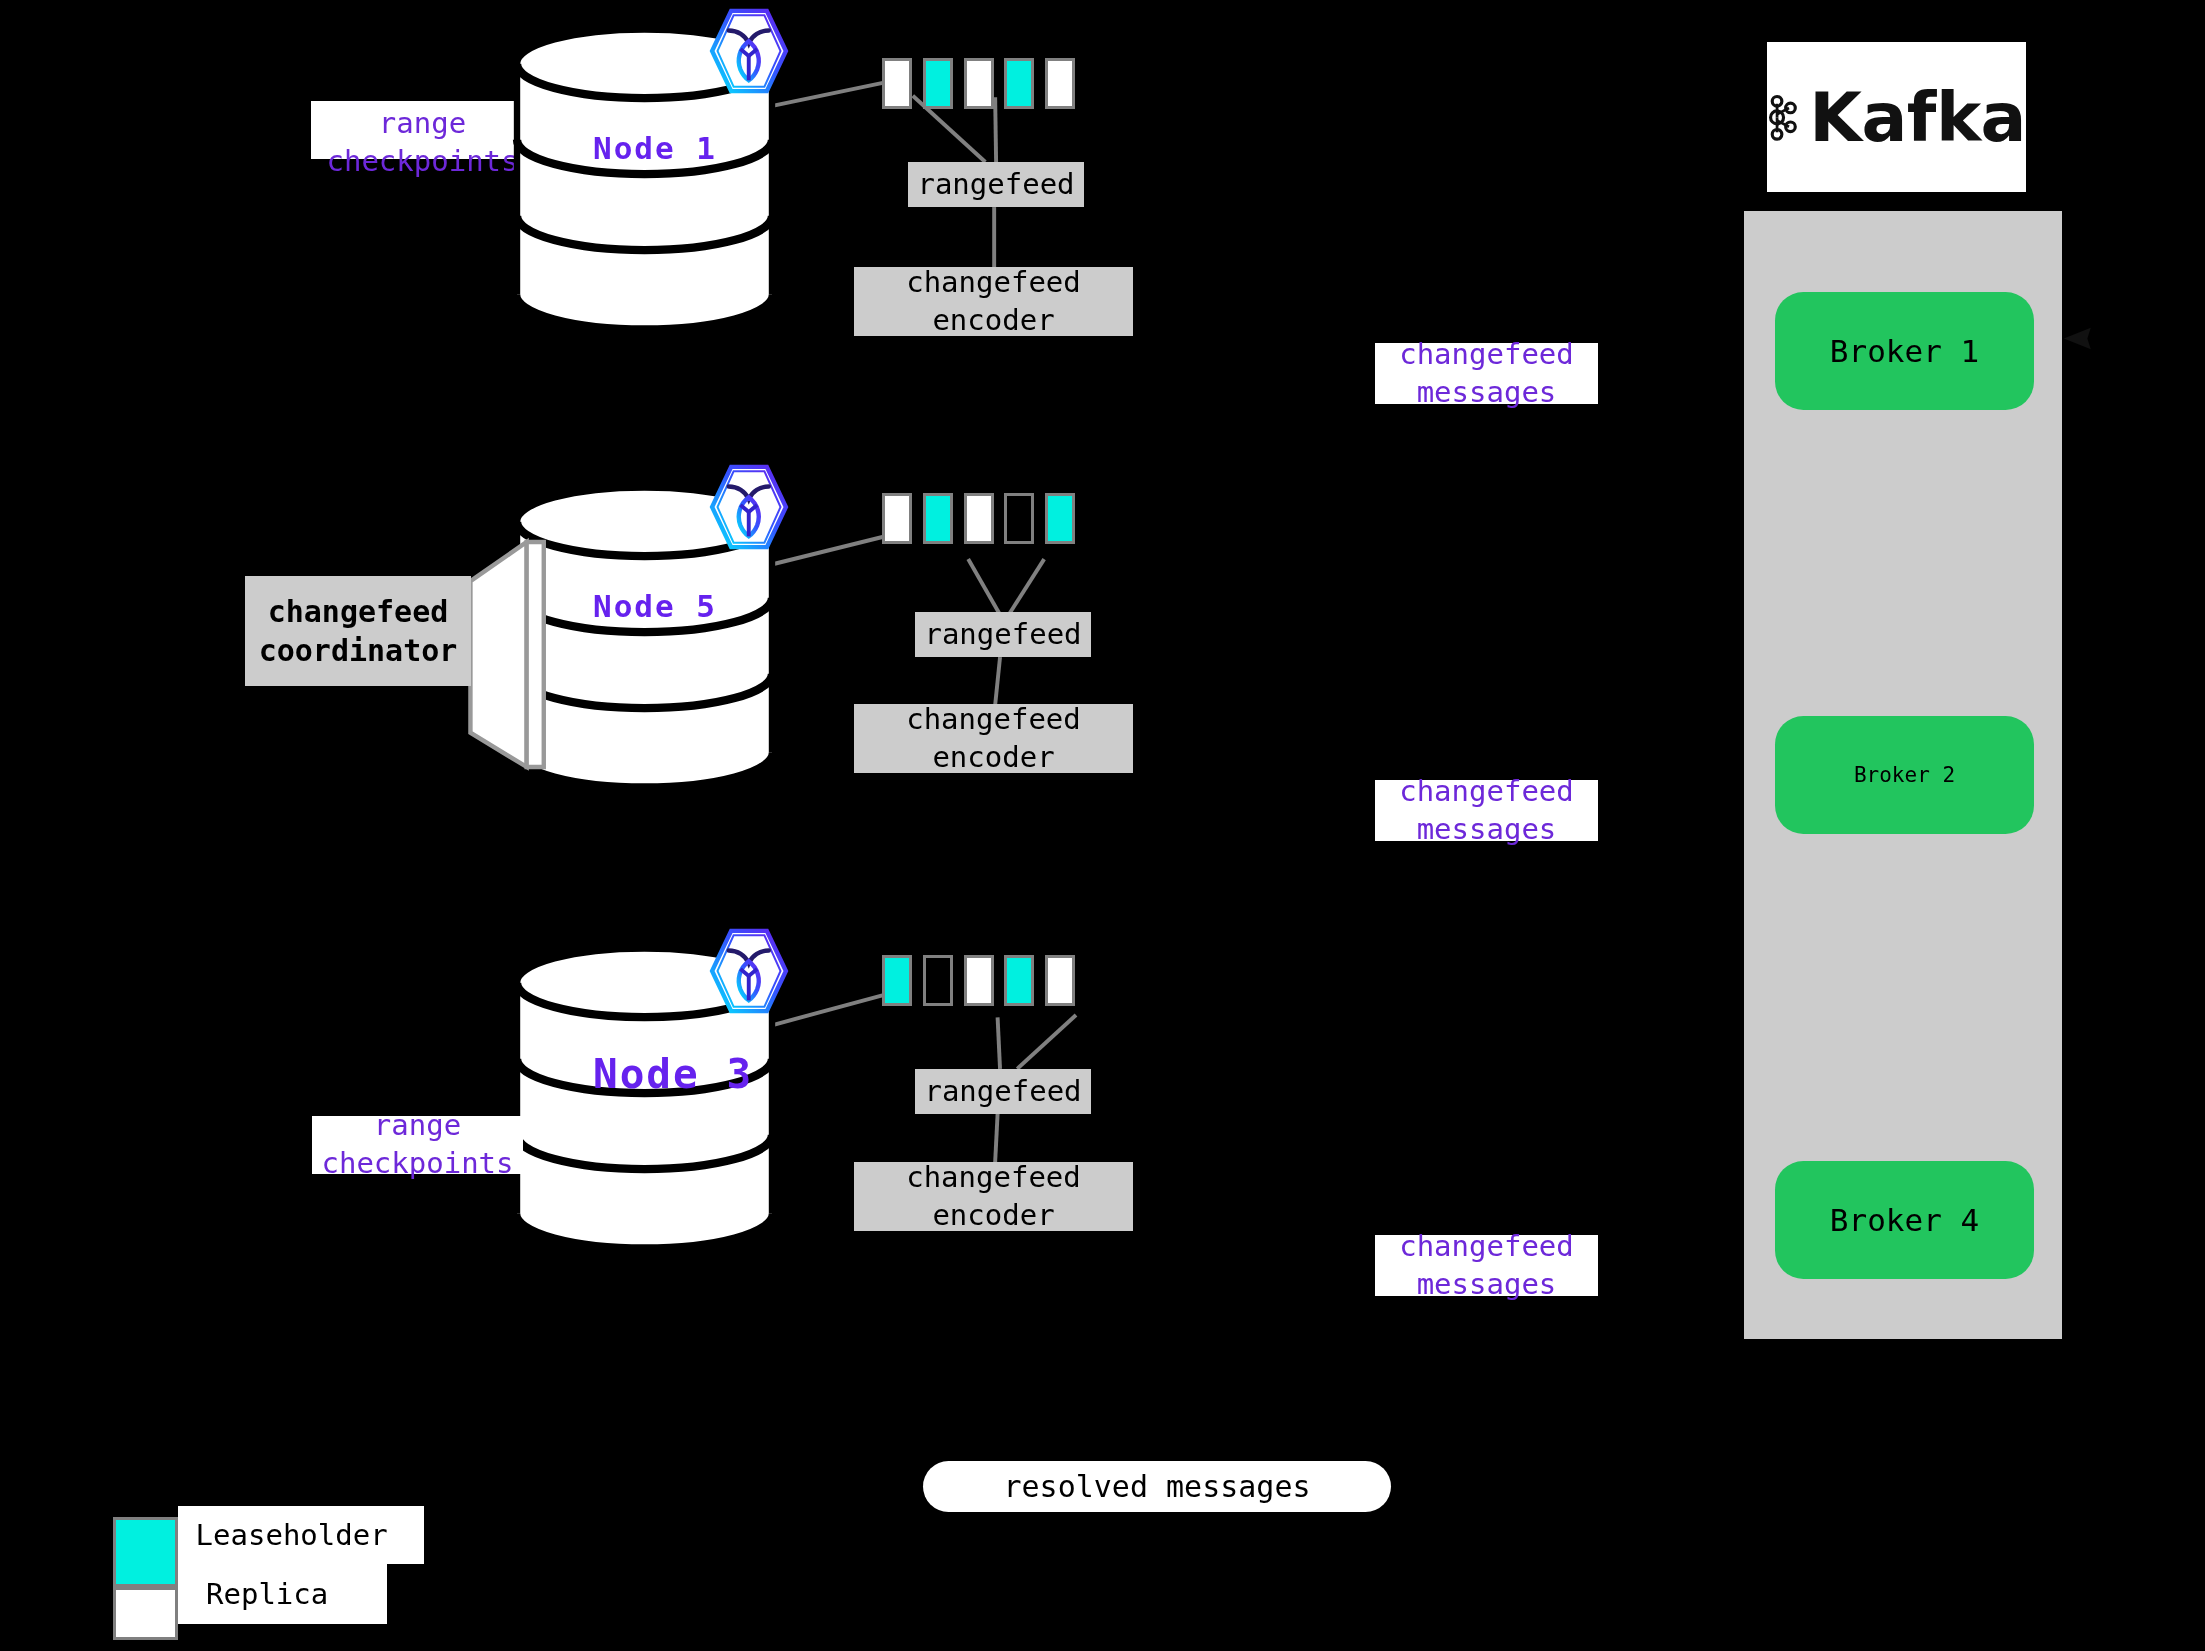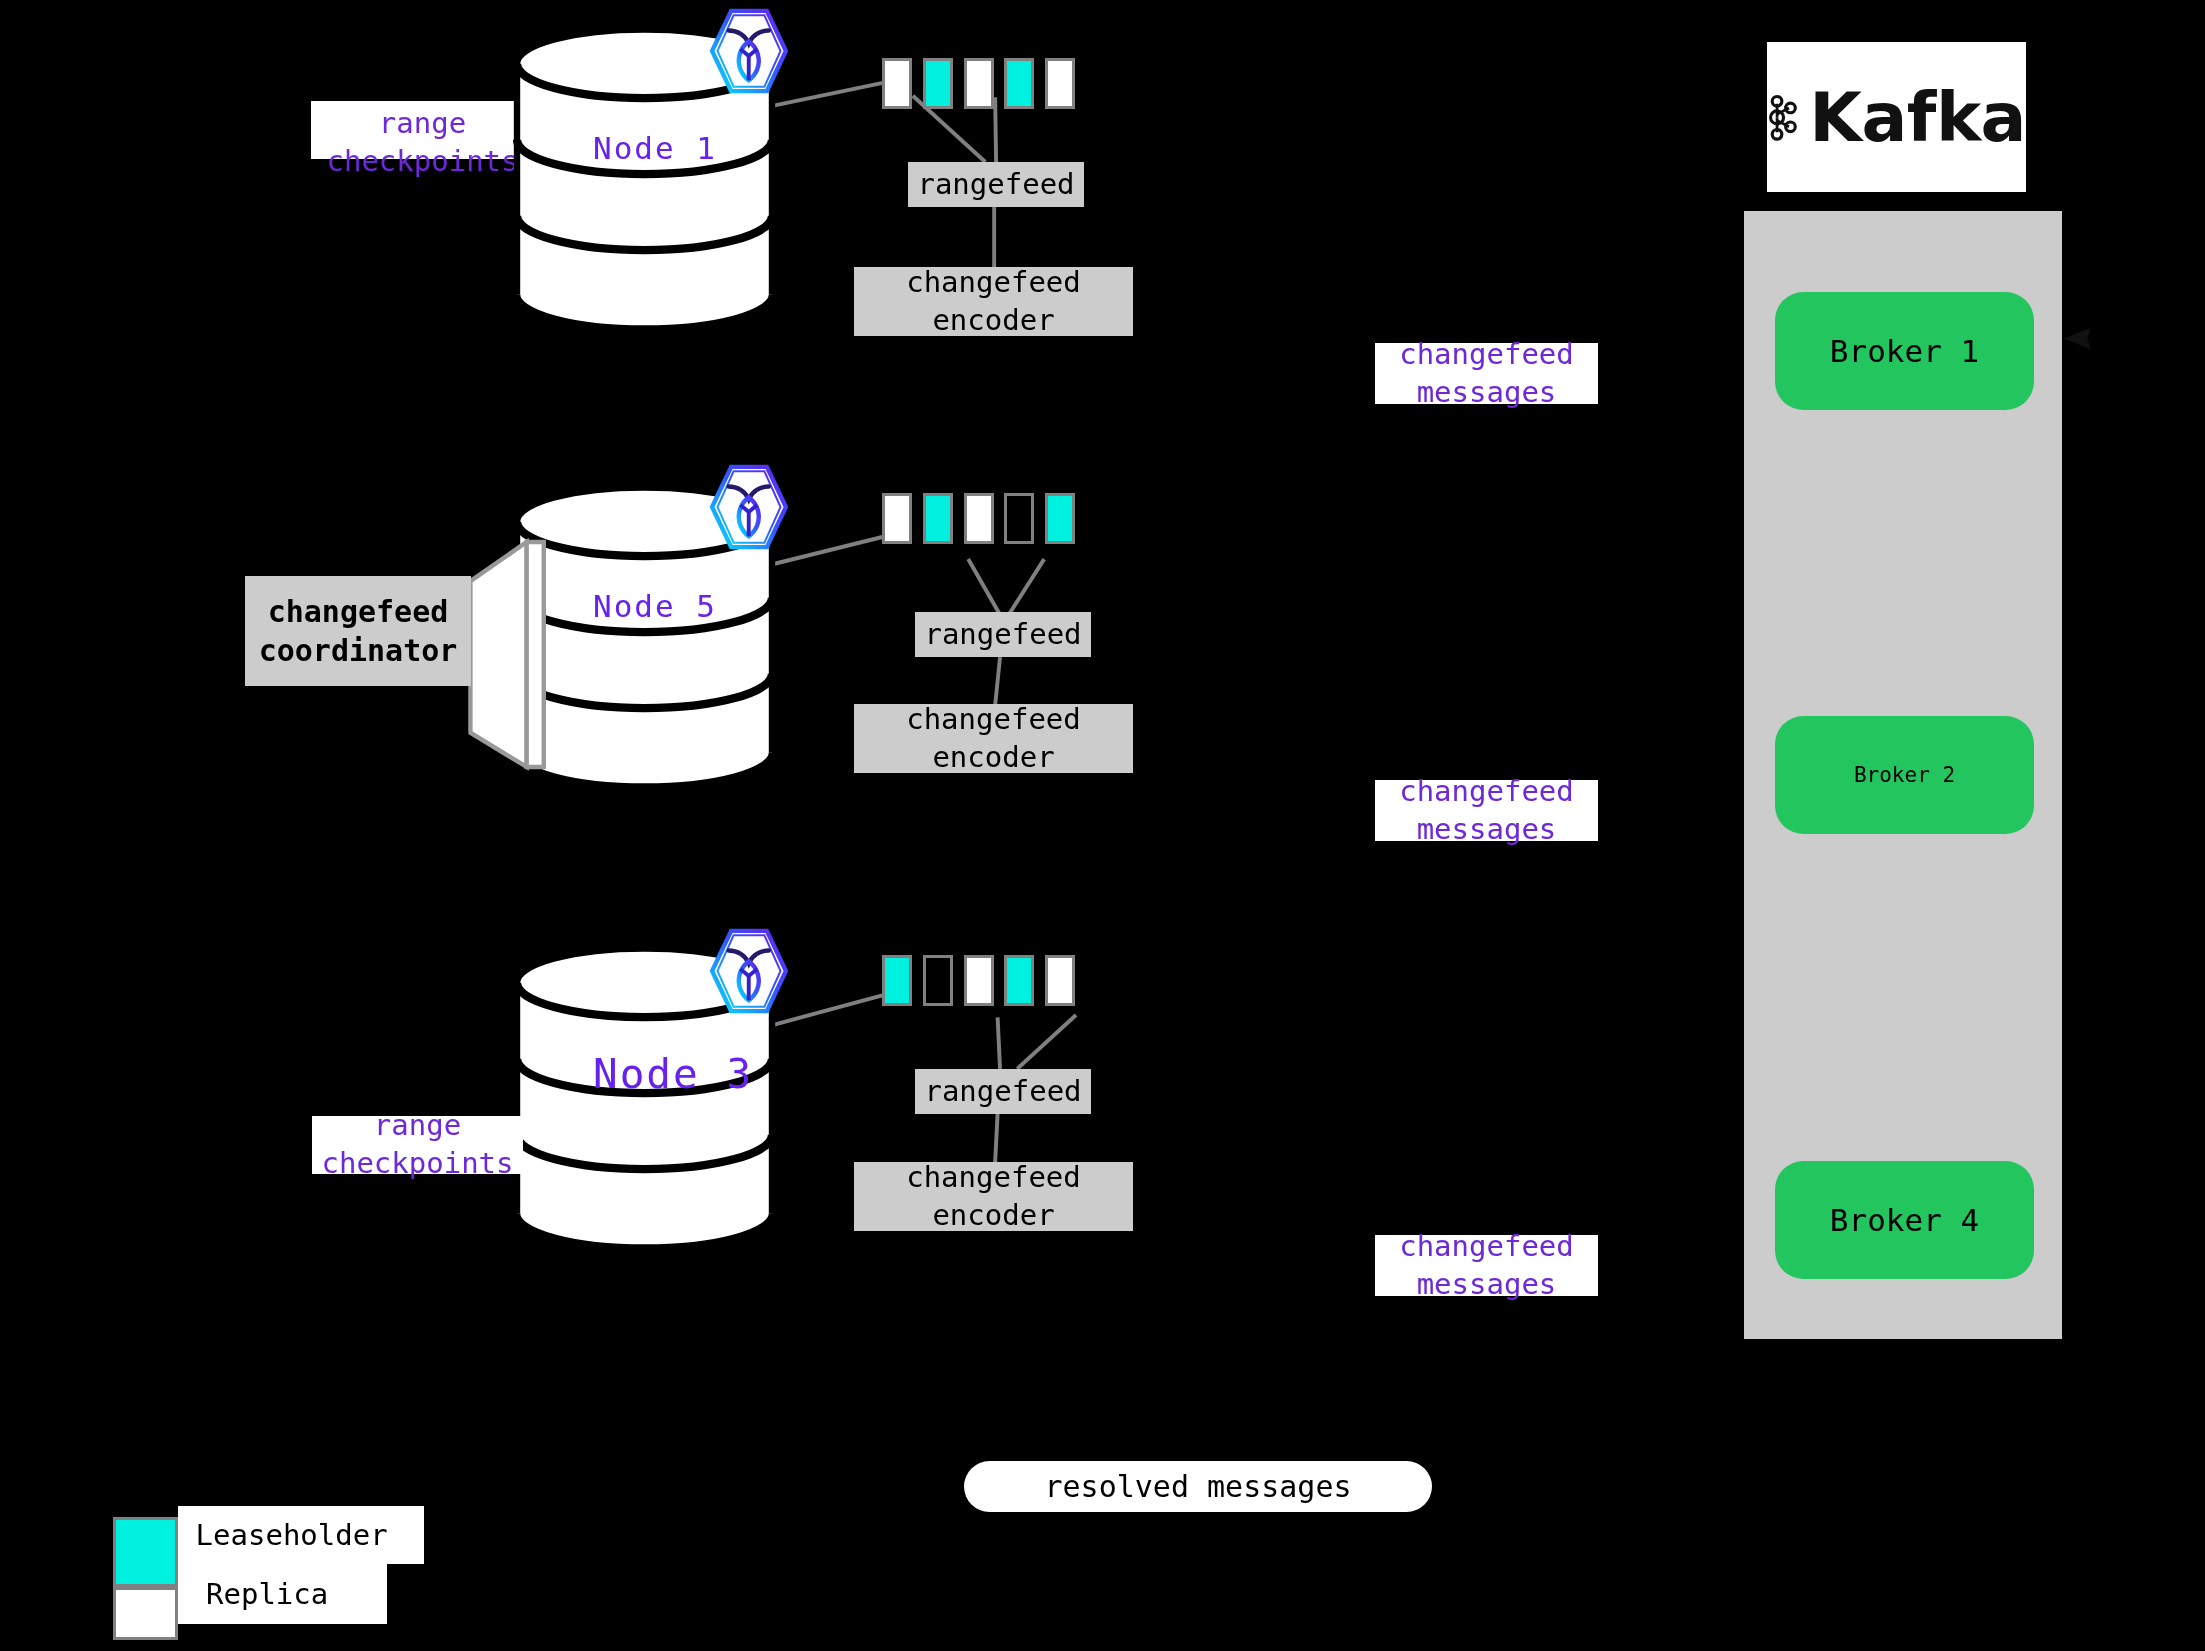--- a/index.html
+++ b/index.html
@@ -47,21 +47,21 @@
   }
 
   
   .cyl {
     position: absolute;
   }
   .cyl svg { display: block; }
   .node-label {
     position: absolute;
     color: #6622ee;
-    font-weight: normal;
+    font-weight: bold;
     font-family: "DejaVu Sans Mono", monospace;
     letter-spacing: 2px;
     white-space: nowrap;
   }
 
   
   .range-row { position: absolute; display: flex; }
   .range-box {
     border: 3.4px solid #808080;
     box-sizing: border-box;
@@ -343,21 +343,21 @@
   </div>
 
   <div class="abs kafka-panel" style="left:1744px; top:211px; width:318px; height:1128px;"></div>
 
   <div class="broker" style="left:1775px; top:292px; width:259px; height:118px; font-size:31px;">Broker 1</div>
 
   <div class="broker" style="left:1775px; top:716px; width:259px; height:118px; font-size:21px;">Broker 2</div>
 
   <div class="broker" style="left:1775px; top:1161px; width:259px; height:118px; font-size:31px;">Broker 4</div>
 
-  <div class="pill" style="left:964px; top:1461px; width:468px; height:51px; font-size:30px;">resolved messages</div>
+  <div class="pill" style="left:923px; top:1461px; width:468px; height:51px; font-size:30px;">resolved messages</div>
 
   <div class="legend-sw leaseholder" style="left:113px; top:1517px; width:65px; height:70px; background:#00f0e0;"></div>
   <div class="legend-text" style="left:178px; top:1506px; width:228px; height:58px; font-size:29px;">Leaseholder</div>
 
   <div class="legend-sw replica" style="left:113px; top:1587px; width:65px; height:53px; background:#ffffff;"></div>
   <div class="legend-text" style="left:178px; top:1564px; width:181px; height:60px; font-size:29px;padding-left:28px;">Replica</div>
 
 </div>
 
 

